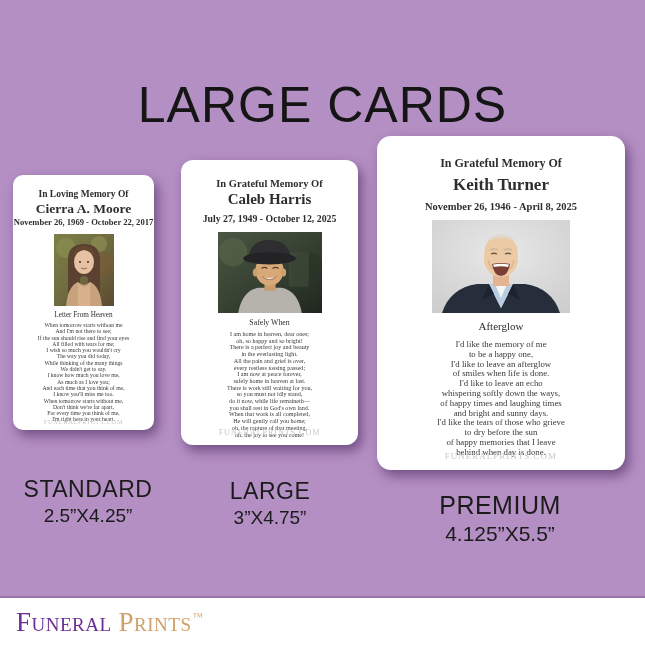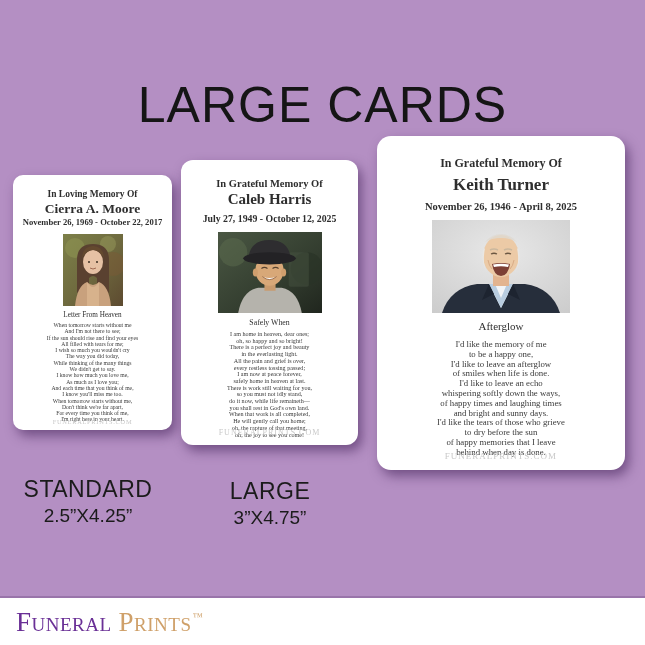--- a/index.html
+++ b/index.html
@@ -21,21 +21,21 @@
   .card {
     position:absolute; background:var(--card,#ffffff); text-align:center;
     font-family:"Liberation Serif", serif; color:#2e2e2e;
     box-shadow:4px 6px 12px rgba(60,28,82,.55);
   }
   .photo { display:block; margin:0 auto; overflow:hidden; }
   .photo svg { display:block; width:100%; height:100%; }
   .poem { white-space:pre-line; color:#3a3a3a; }
   .wm { position:absolute; left:0; right:0; color:var(--watermark,#c9c9c9); font-weight:400; }
 
-  .c1 { left:13px;  top:175px; width:159px; height:255px; border-radius:10px; padding-top:14px;font-family:Liberation Serif, serif; }
+  .c1 { left:13px;  top:175px; width:141px; height:255px; border-radius:10px; padding-top:14px;font-family:Liberation Serif, serif; }
   .c1 .memory { font-size:9.5px; font-weight:700; }
   .c1 .name   { font-size:13.5px; font-weight:700; margin-top:2px; }
   .c1 .dates  { font-size:8.6px; font-weight:700; }
   .c1 .photo  { width:60px; height:72px; margin-top:7px; margin-bottom:5px; }
   .c1 .ptitle { font-size:7.2px; margin-bottom:3px; }
   .c1 .poem   { font-size:5.7px; line-height:6.3px; }
   .c1 .wm     { bottom:5px; font-size:6.4px; letter-spacing:.7px; }
 
   .c2 { left:181px; top:160px; width:177px; height:285px; border-radius:12px; padding-top:18px; }
   .c2 .memory { font-size:10.5px; font-weight:700; }
@@ -233,19 +233,23 @@
   </div>
 
   <div class="size-label l1">
     <div class="tier">STANDARD</div>
     <div class="dim">2.5”X4.25”</div>
   </div>
   <div class="size-label l2">
     <div class="tier">LARGE</div>
     <div class="dim">3”X4.75”</div>
   </div>
+  <div class="size-label l3">
+    <div class="tier">PREMIUM</div>
+    <div class="dim">4.125”X5.5”</div>
+  </div>
 
   <div class="footer">
     <div class="logo">
       <span class="w1">Funeral</span><span class="w2">Prints</span><span class="tm">™</span>
     </div>
   </div>
 </div>
 
 </body></html>

